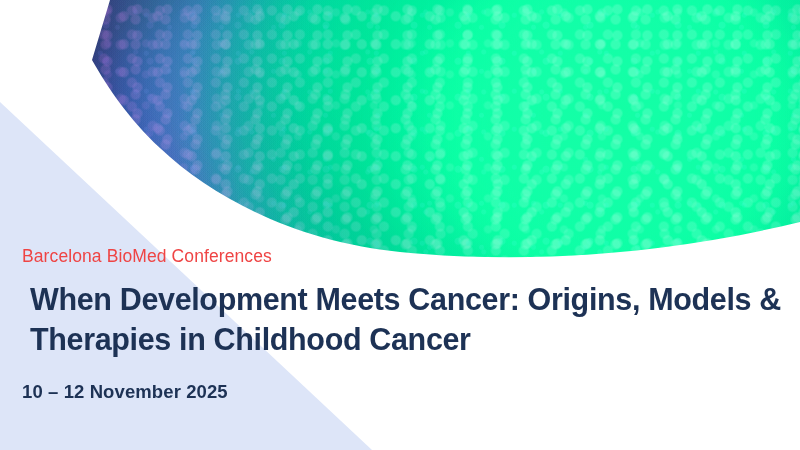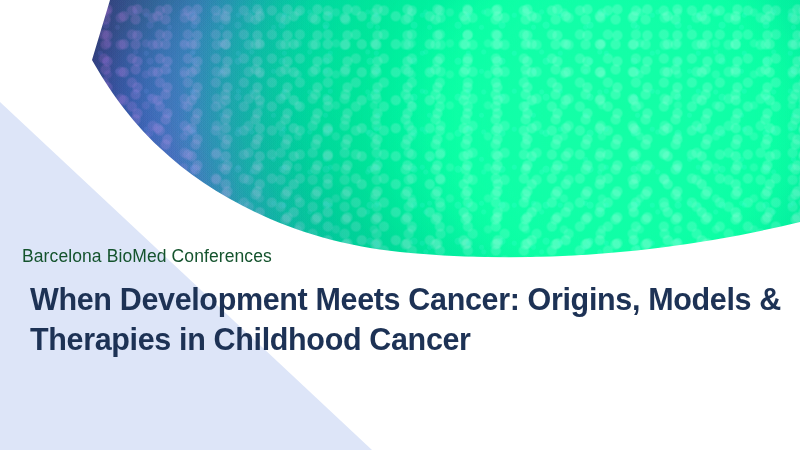--- a/index.html
+++ b/index.html
@@ -129,21 +129,21 @@
   .text-block {
     position: absolute;
     left: 22px;
     top: 246px;
     width: 770px;
   }
   .eyebrow {
     font-size: 17.5px;
     font-weight: 400;
     letter-spacing: .1px;
-    color: #14532d;
+    color: #ef4444;
     line-height: 1.2;
     margin: 0 0 12px 0;
     white-space: nowrap;
   }
   .headline {
     font-size: 30.5px;
     font-weight: 700;
     letter-spacing: -0.35px;
     color: #1d3255;
     line-height: 1.32;
@@ -185,15 +185,16 @@
     </svg>
     <div class="hero-clip" style="clip-path:url(#heroClip)">
       <div class="hero-img"></div>
       <div class="hero-grain"></div>
     </div>
   </div>
 
   <div class="text-block">
     <p class="eyebrow">Barcelona BioMed Conferences</p>
     <h1 class="headline">When Development Meets Cancer: Origins, Models &amp; Therapies in Childhood Cancer</h1>
+    <p class="event-date">10 – 12 November 2025</p>
   </div>
 
 </div>
 
 </body></html>

